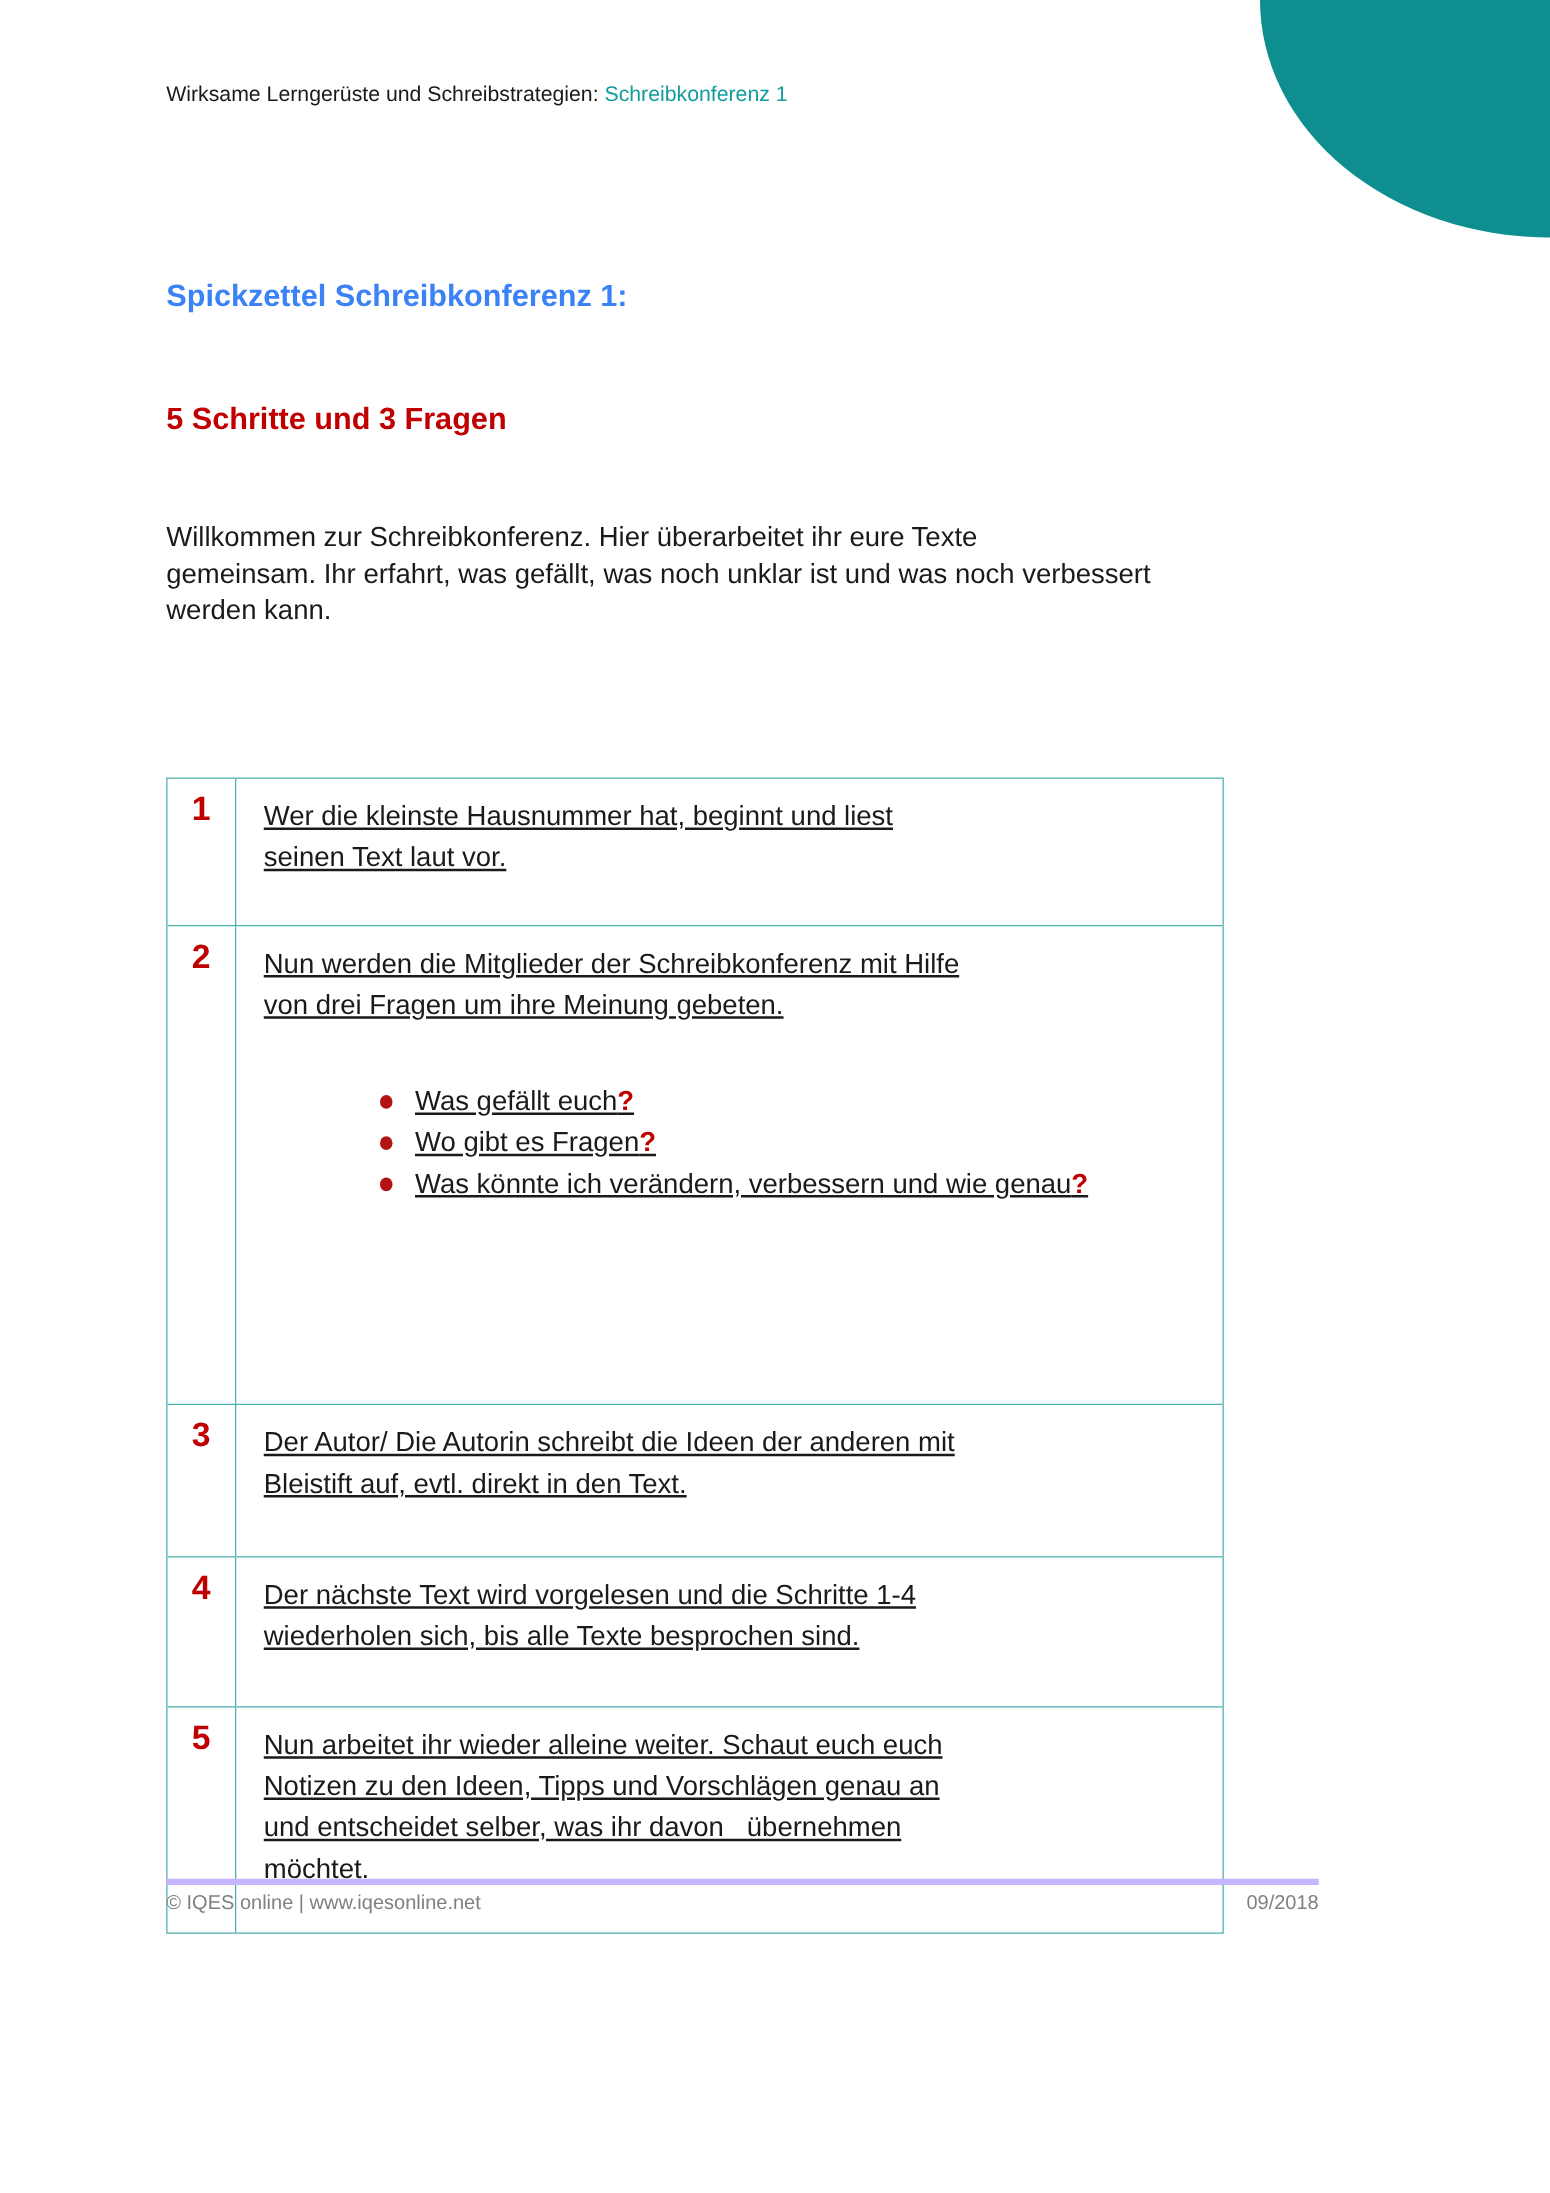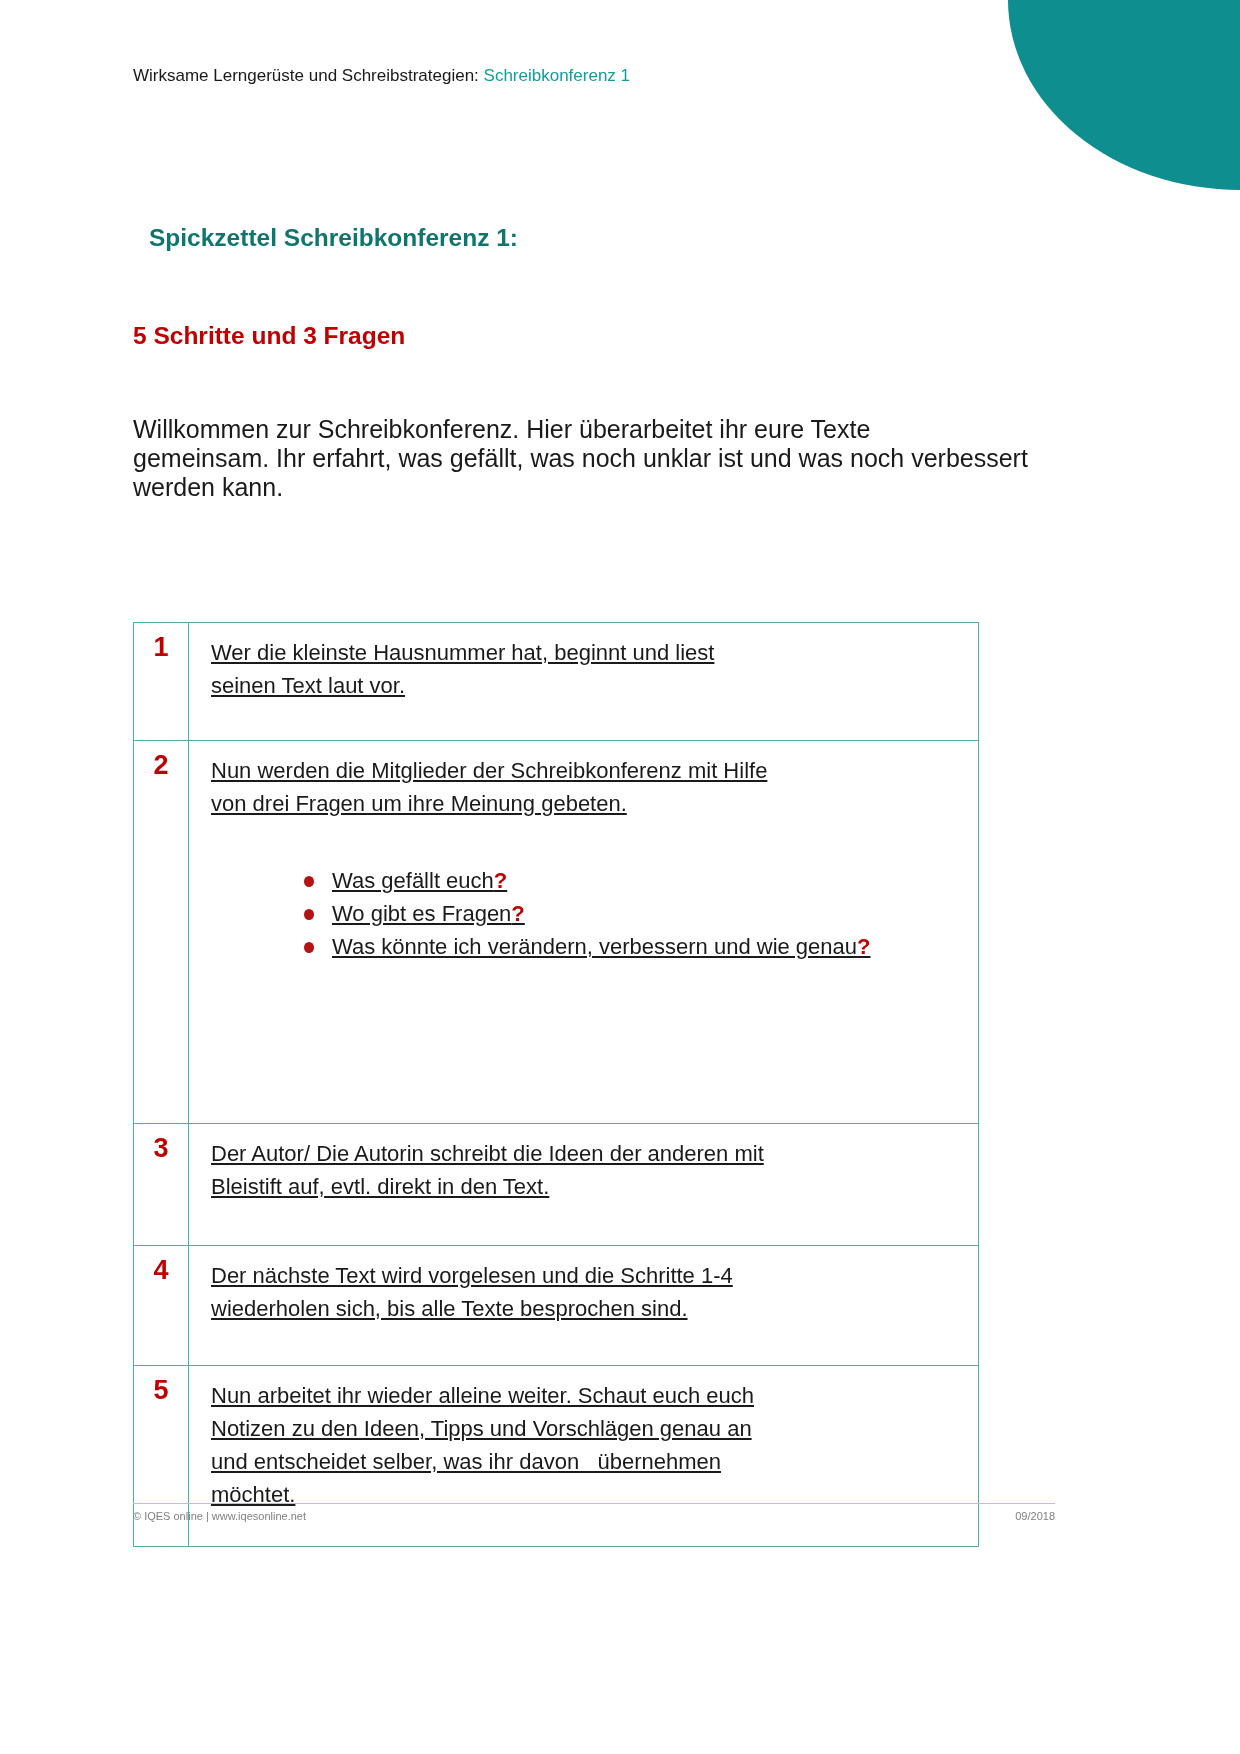--- a/index.html
+++ b/index.html
@@ -23,30 +23,30 @@
   
   .runhead {
     position:absolute; top:66px; left:133px;
     font-size:17px; color:#1a1a1a;
     white-space:nowrap;
   }
   .runhead .hl { color:#129C9C;text-align:right; }
 
   .page-title {
     position:absolute; top:224px; left:133px;
-    font-size:24.5px; font-weight:bold; color:#0f766e;margin-left:16px;
+    font-size:24.5px; font-weight:bold; color:#3b82f6;
   }
   .section-heading {
     position:absolute; top:322px; left:133px;
     font-size:24.5px; font-weight:bold; color:#C00000;text-align:center;
   }
 
   .intro {
     position:absolute; top:415px; left:133px;
-    font-size:25px; line-height:29px; color:#1a1a1a;
+    font-size:22px; line-height:29px; color:#1a1a1a;
   }
   .intro div { white-space:pre; }
 
   
   .steps-table {
     position:absolute; top:622px; left:133px;
     width:846px;
     border:1px solid #4AAFAF;
     border-collapse:collapse;
   }
@@ -90,24 +90,24 @@
     position:absolute; left:3px; top:12px;
     width:10px; height:11px; border-radius:50%;
     background:#B31312;
   }
   .qmark { color:#C00000; font-weight:bold; }
 
   
   .footer {
     position:absolute; top:1503px; left:133px;
     width:922px;
-    border-top:1px solid #c4b5fd;
+    border-top:5px solid #c4b5fd;
     padding-top:6px;
     display:flex; justify-content:space-between;
-    font-size:11px; color:#808080;
+    font-size:16px; color:#808080;
   }
 </style>
 </head>
 <body>
 
 <div class="corner"></div>
 
 <div class="runhead">
   <span>Wirksame Lerngerüste und Schreibstrategien: </span><span class="hl">Schreibkonferenz 1</span>
 </div>

